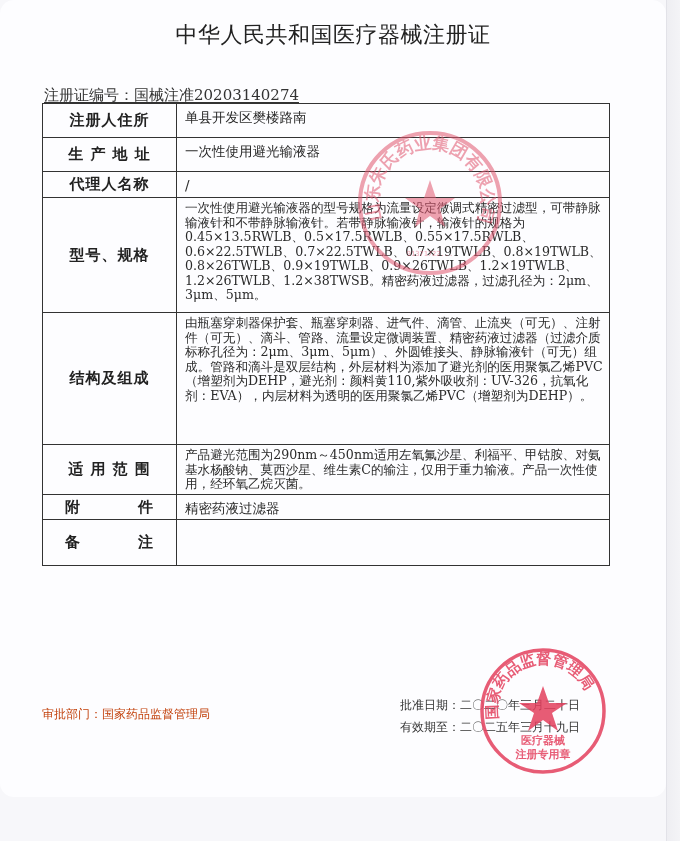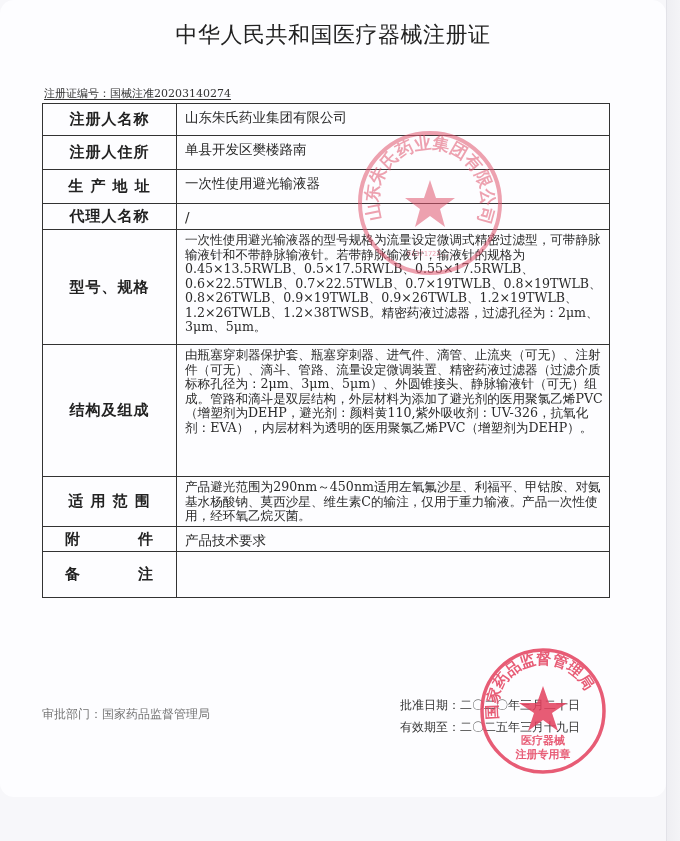--- a/index.html
+++ b/index.html
@@ -21,21 +21,21 @@
     border-left: 1px solid #e2e2e8;
   }
   .title {
     position: absolute; left: 0; top: 20px; width: 666px;
     text-align: center;
     font-family: "DejaVu Sans", "Liberation Sans", sans-serif;
     font-size: 22px; letter-spacing: 0.5px; color: #222;
   }
   .regno {
     position: absolute; left: 44px; top: 86px;
-    font-size: 11px; color: #333;
+    font-size: 15px; color: #333;
     text-decoration: underline; text-underline-offset: 2px;
   }
   table.cert {
     position: absolute; left: 42px; top: 103px;
     width: 568px; border-collapse: collapse;
     table-layout: fixed;
   }
   table.cert td {
     border: 1px solid #333;
     vertical-align: top;
@@ -57,21 +57,21 @@
     padding: 3px 4px 2px 8px !important;
     color: #2a2a2a;
   }
   td.value.plain {
     font-family: "DejaVu Sans", "Liberation Sans", sans-serif;
     font-size: 13.5px; line-height: 18px; padding-top: 4px !important;
   }
   .footer-left {
     position: absolute; left: 42px; top: 706px;
     font-family: Liberation Serif, serif;
-    font-size: 12px; color: #737373;
+    font-size: 12px; color: #c2410c;
   }
   .footer-right {
     position: absolute; left: 400px; top: 694px;
     font-family: "DejaVu Sans", "Liberation Sans", sans-serif;
     font-size: 12px; color: #333; line-height: 22px;
   }
   .seal {
     position: absolute; pointer-events: none; opacity: 0.78;
   }
   .seal1 { left: 355px; top: 128px; width: 150px; height: 150px; opacity: 0.55; }
@@ -83,24 +83,20 @@
 <div class="page">
 
   <div class="title">中华人民共和国医疗器械注册证</div>
 
   <div class="regno">
     <span>注册证编号：</span><span>国械注准20203140274</span>
   </div>
 
   <table class="cert">
     <tbody>
-        <tr style="height:32px">
-      <td class="label">注册人名称</td>
-      <td class="value plain">山东朱氏药业集团有限公司</td>
-    </tr>
     <tr style="height:34px">
       <td class="label">注册人住所</td>
       <td class="value plain">单县开发区樊楼路南</td>
     </tr>
     <tr style="height:34px">
       <td class="label">生 产 地 址</td>
       <td class="value plain">一次性使用避光输液器</td>
     </tr>
     <tr style="height:26px">
       <td class="label">代理人名称</td>
@@ -118,21 +114,21 @@
       <td class="label">适 用 范 围</td>
       <td class="value">产品避光范围为290nm～450nm适用左氧氟沙星、利福平、甲钴胺、对氨基水杨酸钠、莫西沙星、维生素C的输注，仅用于重力输液。产品一次性使用，经环氧乙烷灭菌。</td>
     </tr>
     <tr style="height:25px">
       <td class="label">
         <div class="split">
               <span>附</span>
               <span>件</span>
             </div>
       </td>
-      <td class="value plain">产品技术要求</td>
+      <td class="value plain">精密药液过滤器</td>
     </tr>
     <tr style="height:46px">
       <td class="label">
         <div class="split">
               <span>备</span>
               <span>注</span>
             </div>
       </td>
       <td class="value plain"></td>
     </tr>

